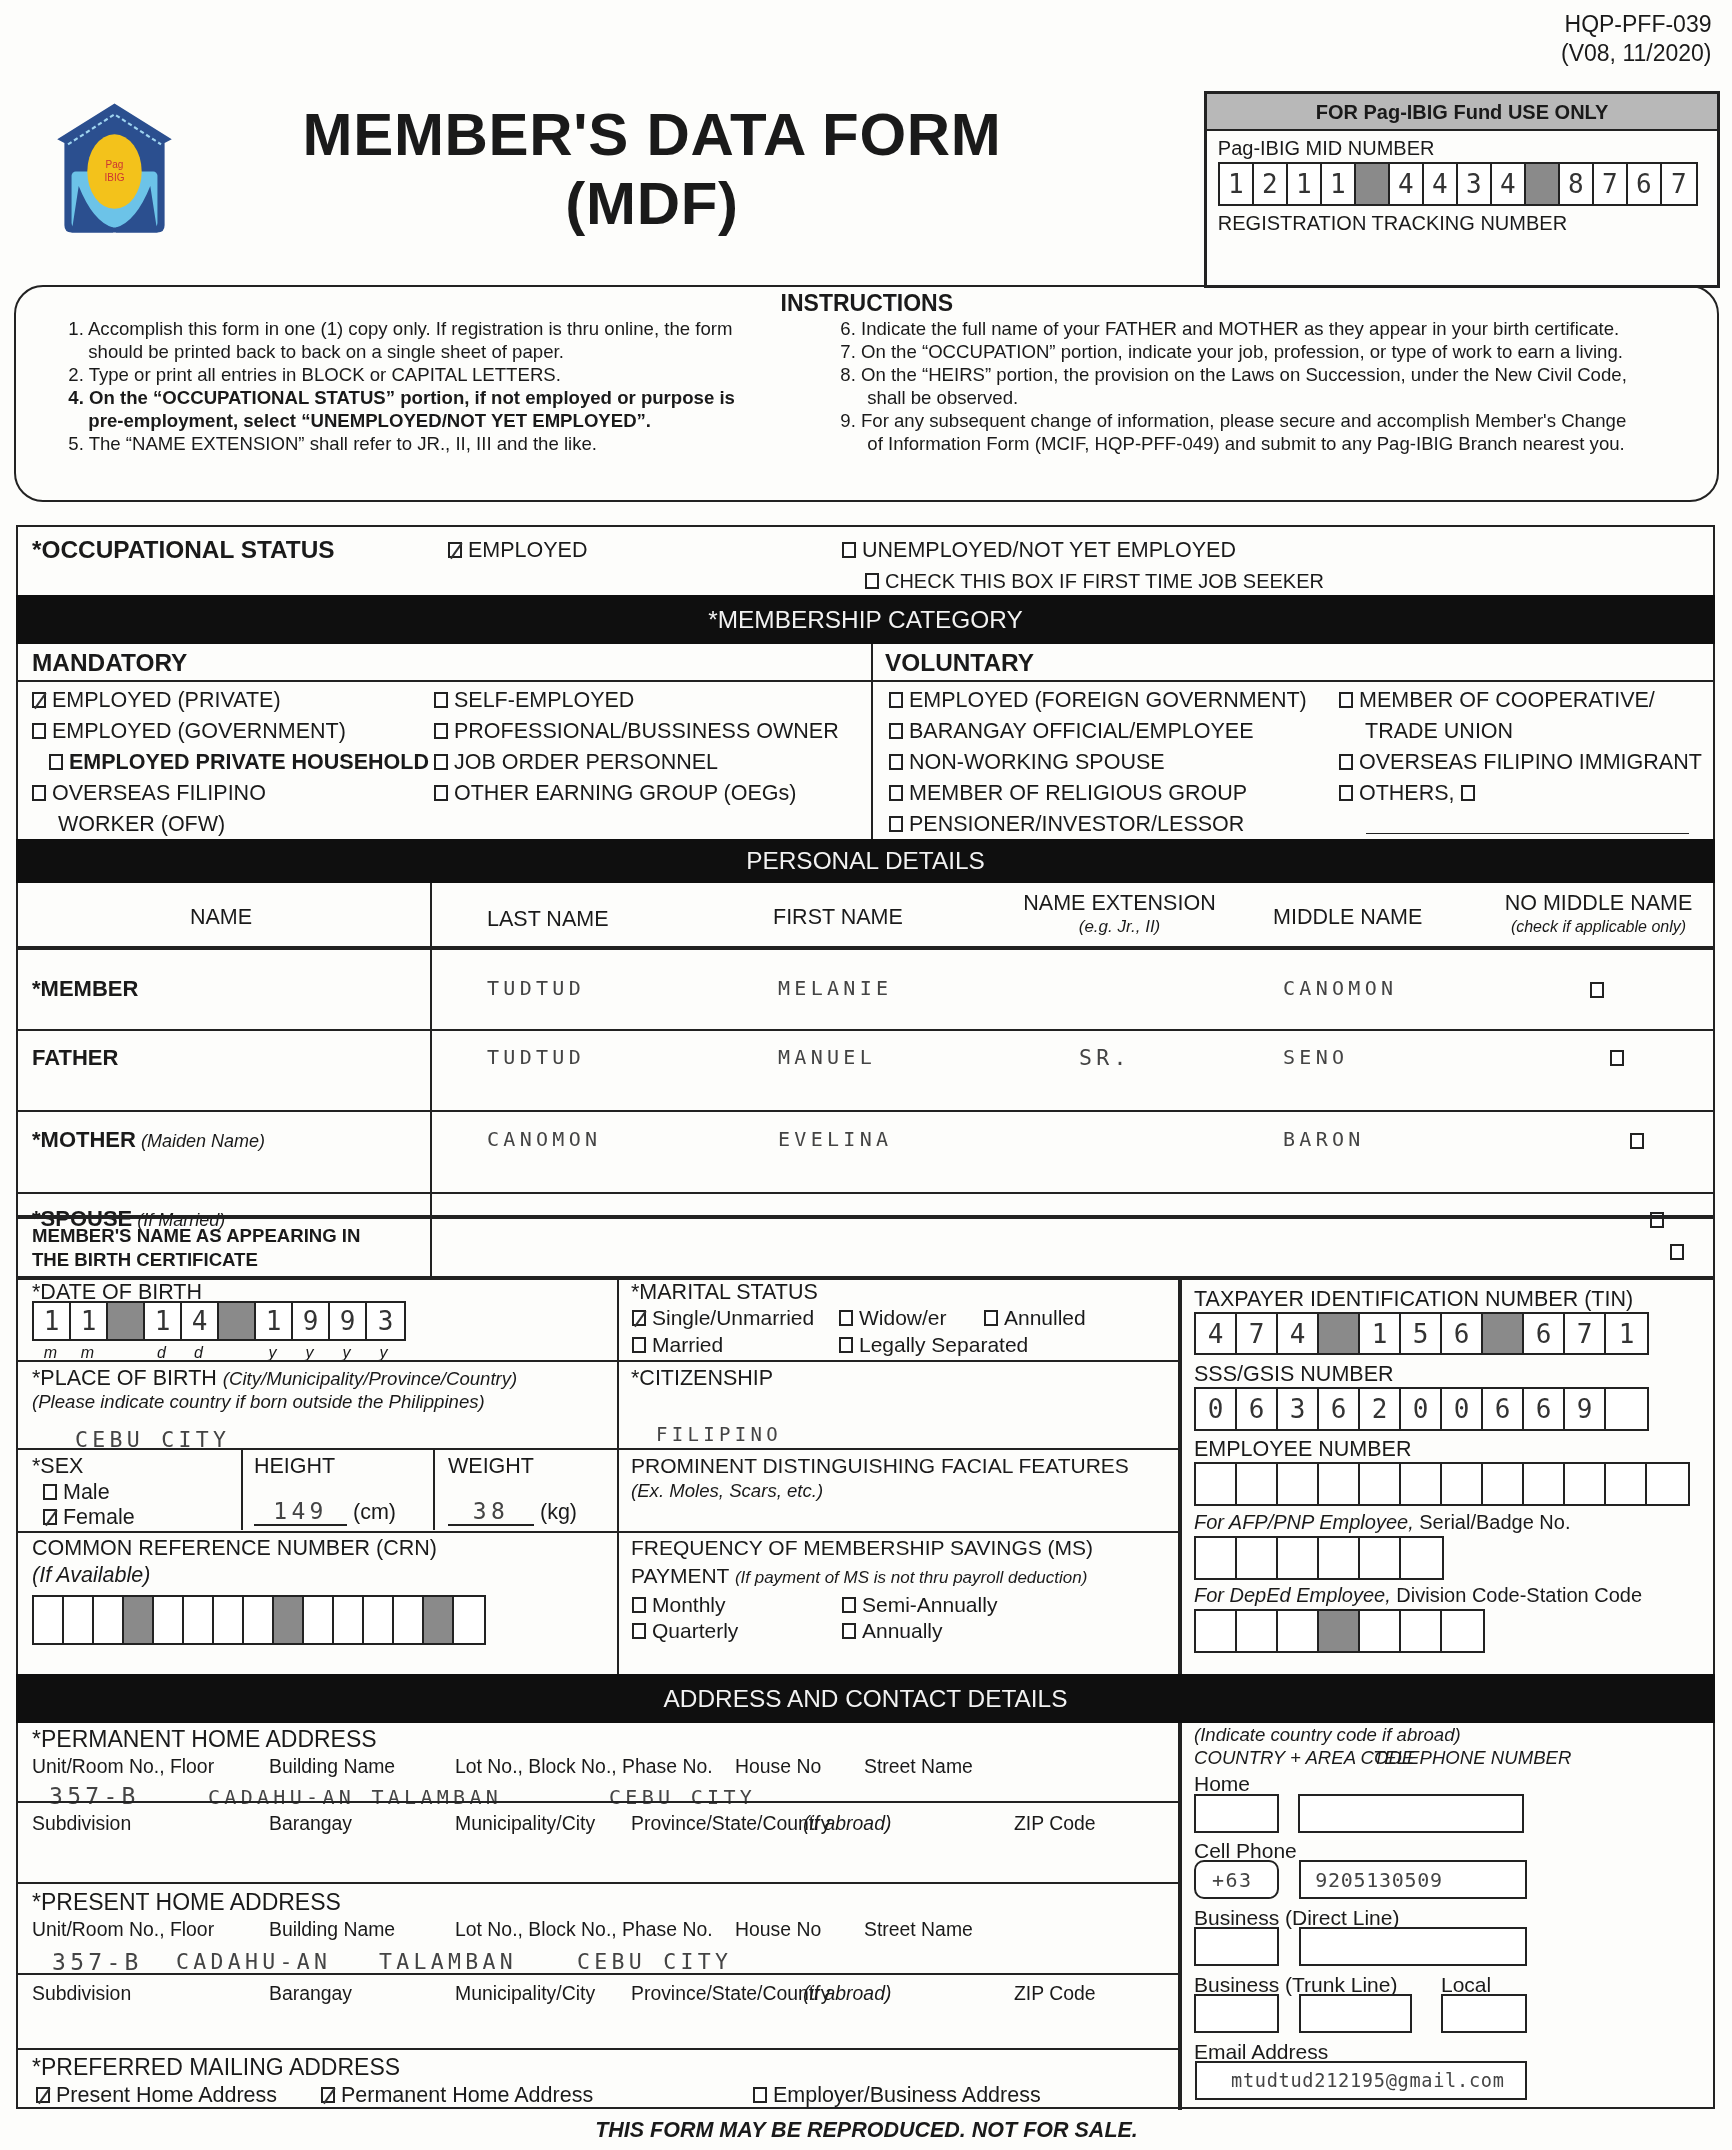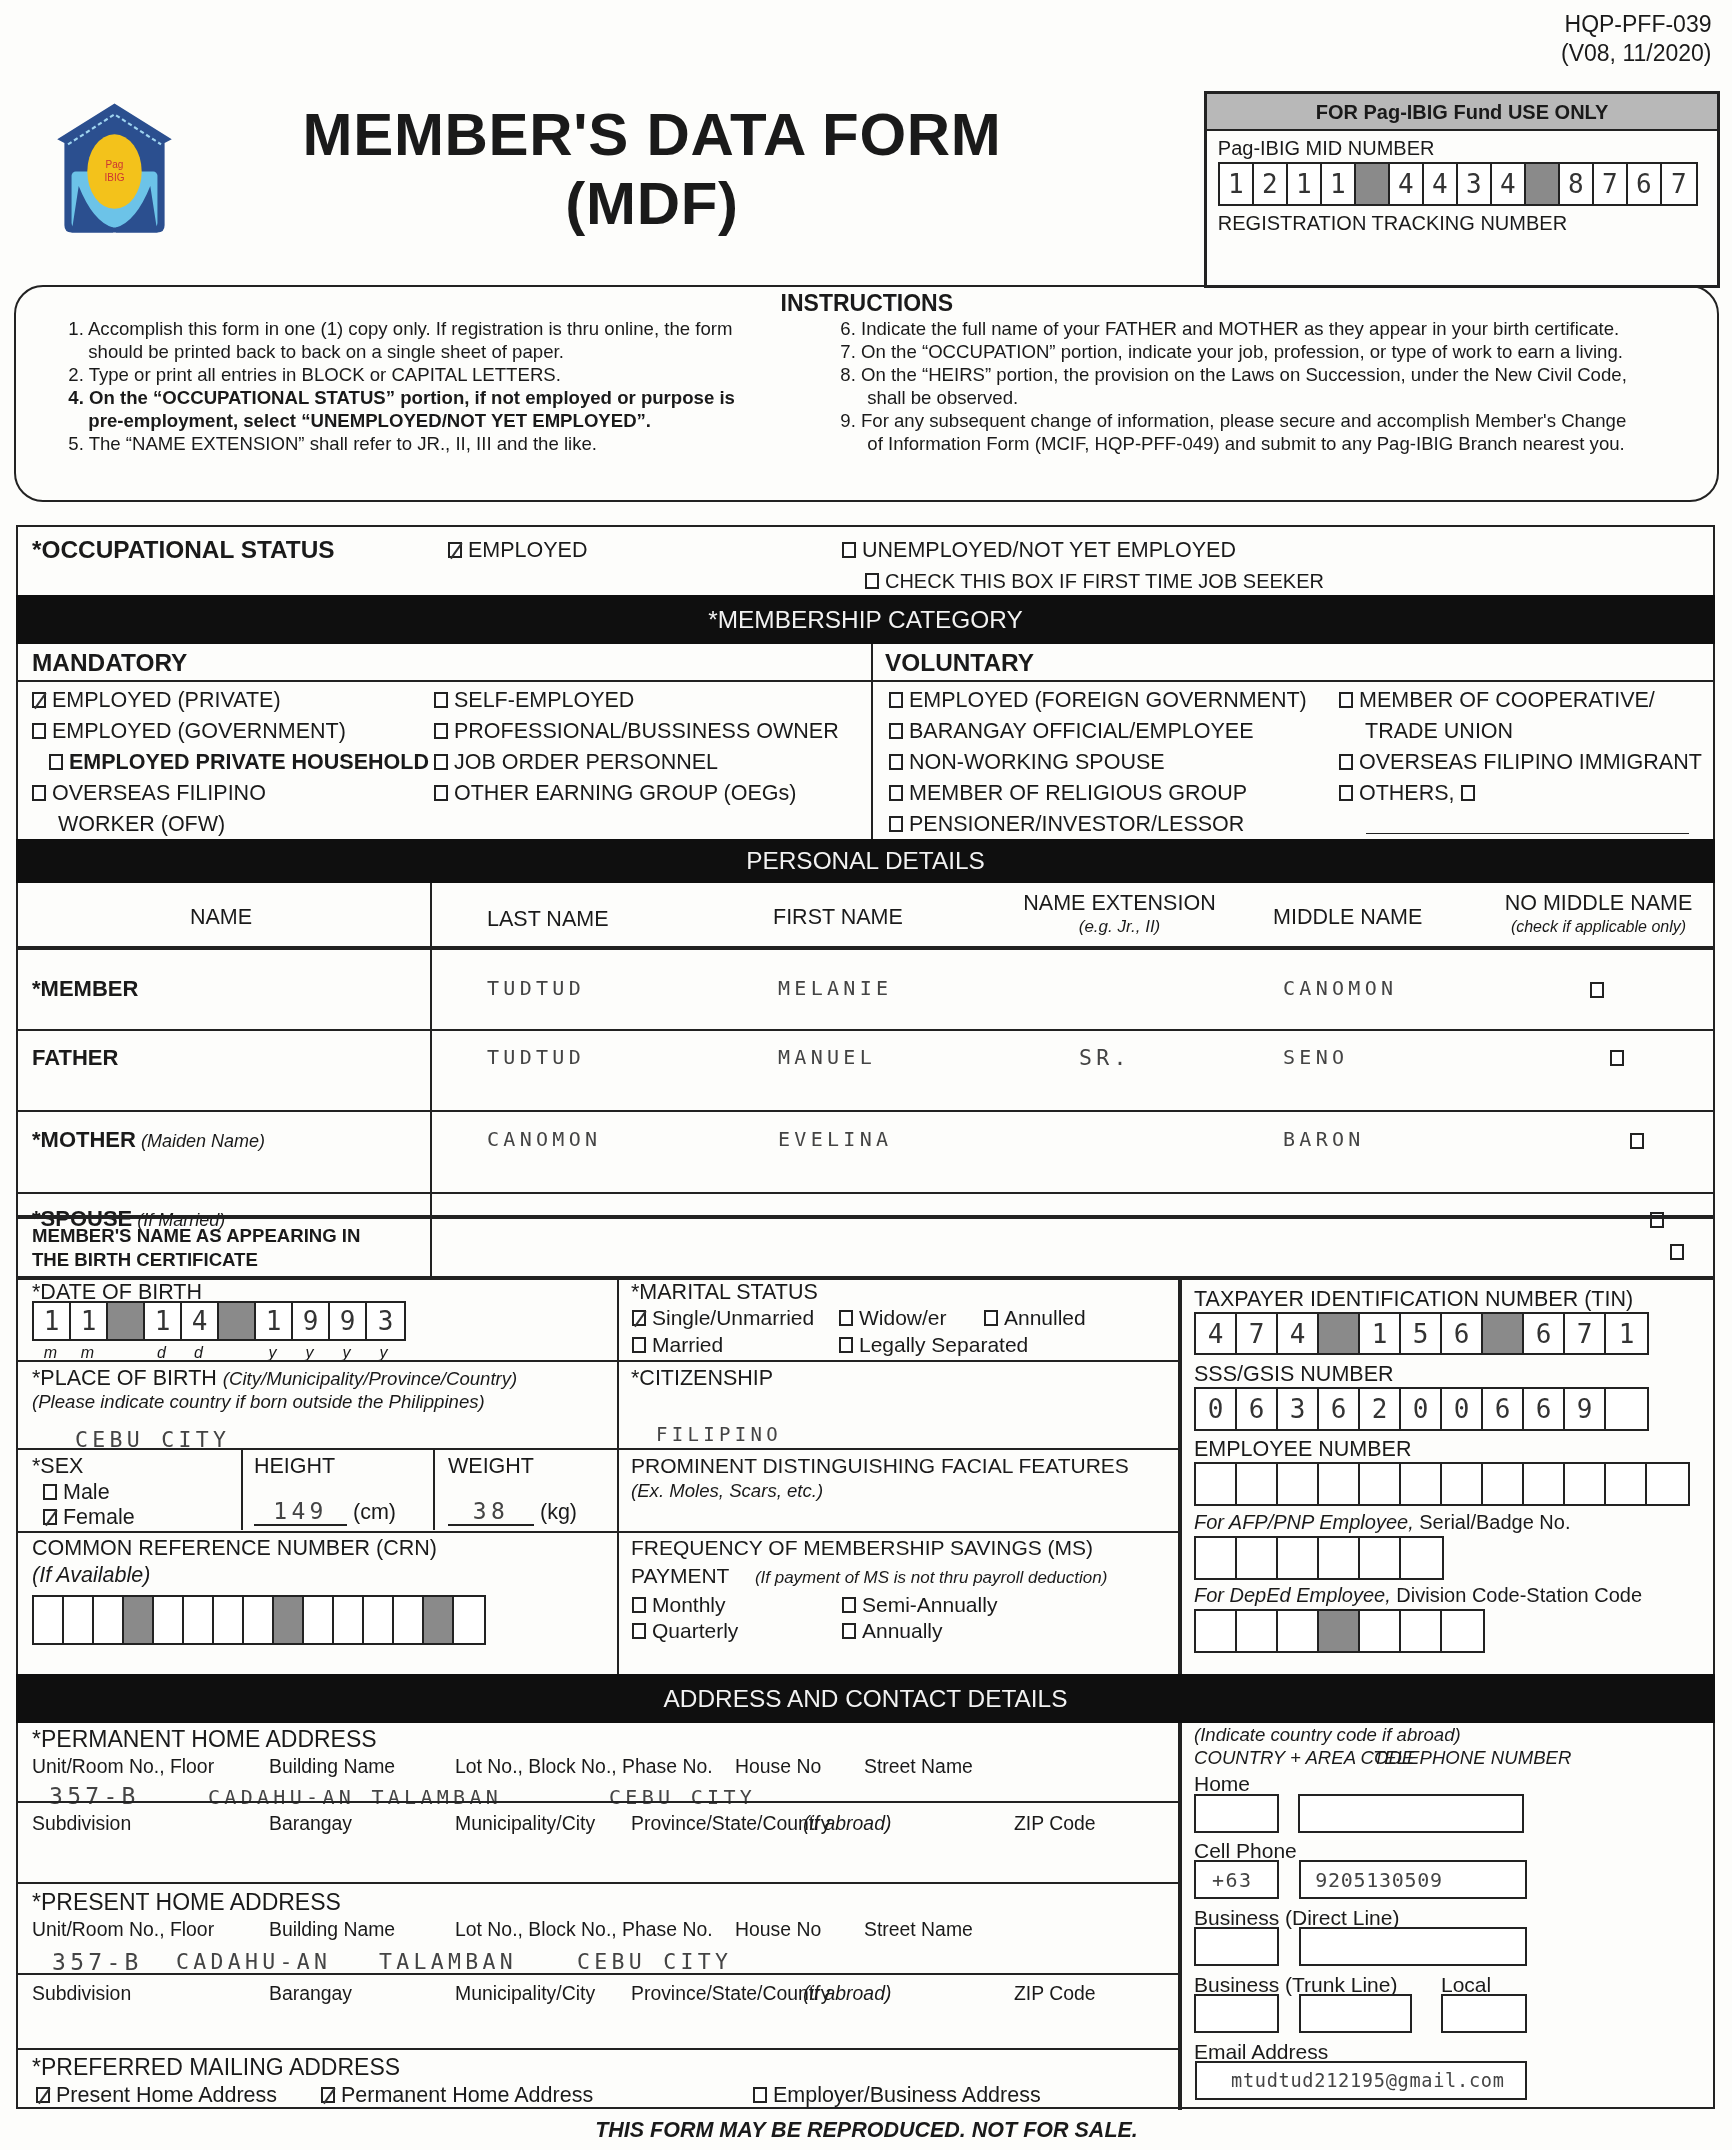--- a/index.html
+++ b/index.html
@@ -230,21 +230,21 @@
 
 <div class="lbl" style="left:631px; top:1366px;">*CITIZENSHIP</div>
 <div class="lbl hw" style="left:656px; top:1423px; font-size:19px;">FILIPINO</div>
 <div class="hline" style="left:617px; top:1448px; width:563px;"></div>
 
 <div class="lbl" style="left:631px; top:1454px; font-size:21px;">PROMINENT DISTINGUISHING FACIAL FEATURES</div>
 <div class="lbl ital" style="left:631px; top:1480px; font-size:18.6px;">(Ex. Moles, Scars, etc.)</div>
 <div class="hline" style="left:617px; top:1531px; width:563px;"></div>
 
 <div class="lbl" style="left:631px; top:1536px; font-size:21px;">FREQUENCY OF MEMBERSHIP SAVINGS (MS)</div>
-<div class="lbl" style="left:631px; top:1564px; font-size:21px;"><span>PAYMENT</span> <span class="ital" style="font-size:17px;margin-left:20px;">(If payment of MS is not thru payroll deduction)</span></div>
+<div class="lbl" style="left:631px; top:1564px; font-size:21px;"><span>PAYMENT</span> <span class="ital" style="font-size:17px;">(If payment of MS is not thru payroll deduction)</span></div>
 <div class="lbl" style="left:632px; top:1593px; font-size:21px;"><span class="cb"></span><span>Monthly</span></div>
 <div class="lbl" style="left:842px; top:1593px; font-size:21px;"><span class="cb"></span><span>Semi-Annually</span></div>
 <div class="lbl" style="left:632px; top:1619px; font-size:21px;"><span class="cb"></span><span>Quarterly</span></div>
 <div class="lbl" style="left:842px; top:1619px; font-size:21px;"><span class="cb"></span><span>Annually</span></div>
 
 <div class="lbl" style="left:1194px; top:1287px;">TAXPAYER IDENTIFICATION NUMBER (TIN)</div>
 <div class="cells" id="tin-cells" style="left:1194px; top:1312px; height:43px;">
     <div class="c" style="width: 41px;">4</div>
     <div class="c" style="width: 41px;">7</div>
     <div class="c" style="width: 41px;">4</div>
@@ -360,21 +360,21 @@
 <div class="lbl" style="left:753px; top:2083px;"><span class="cb"></span><span>Employer/Business Address</span></div>
 
 <div class="lbl ital" style="left:1194px; top:1724px; font-size:18.6px;">(Indicate country code if abroad)</div>
 <div class="lbl ital" style="left:1194px; top:1747px; font-size:18.6px;">COUNTRY + AREA CODE</div>
 <div class="lbl ital" style="left:1373px; top:1747px; font-size:18.6px;">TELEPHONE NUMBER</div>
 <div class="lbl" style="left:1194px; top:1772px; font-size:21px;">Home</div>
 <div class="inbox" style="left:1194px; top:1794px; width:85px; height:39px;"></div>
 <div class="inbox" style="left:1298px; top:1794px; width:229px; height:39px; width:226px;"></div>
 
 <div class="lbl" style="left:1194px; top:1839px; font-size:21px;">Cell Phone</div>
-<div class="inbox hw" style="left:1194px; top:1860px; width:85px; height:39px; line-height:36px; padding-left:16px; font-size:20px; letter-spacing:1.4px;">+63</div>
+<div class="inbox hw" style="left:1194px; top:1860px; width:85px; height:39px; line-height:36px; padding-left:16px; font-size:20px; letter-spacing:1.4px;border-radius:10px;">+63</div>
 <div class="inbox hw" style="left:1299px; top:1860px; width:228px; height:39px; line-height:36px; padding-left:14.3px; font-size:20px; letter-spacing:0.7px;">9205130509</div>
 <div class="lbl" style="left:1194px; top:1906px; font-size:21px;">Business (Direct Line)</div>
 <div class="inbox" style="left:1194px; top:1927px; width:85px; height:39px;"></div>
 <div class="inbox" style="left:1299px; top:1927px; width:228px; height:39px;"></div>
 <div class="lbl" style="left:1194px; top:1973px; font-size:21px;">Business (Trunk Line)</div>
 <div class="lbl" style="left:1441px; top:1973px; font-size:21px;">Local</div>
 <div class="inbox" style="left:1194px; top:1994px; width:85px; height:39px;"></div>
 <div class="inbox" style="left:1299px; top:1994px; width:113px; height:39px;"></div>
 <div class="inbox" style="left:1441px; top:1994px; width:86px; height:39px;"></div>
 <div class="lbl" style="left:1194px; top:2040px; font-size:21px;">Email Address</div>

